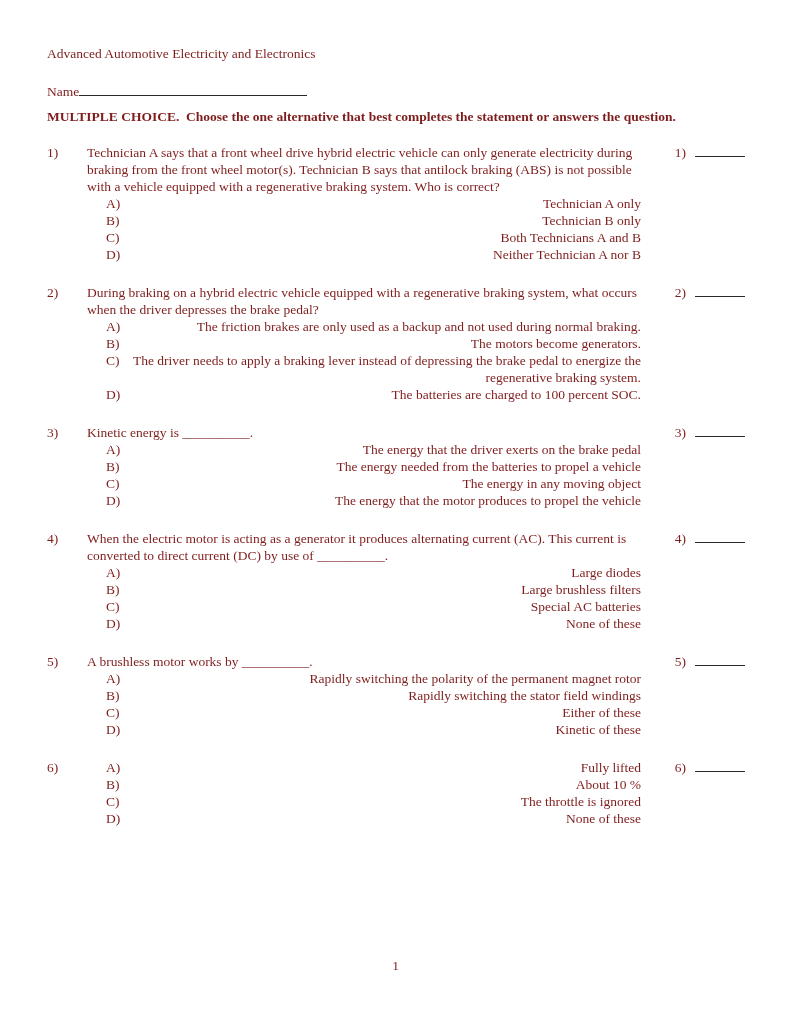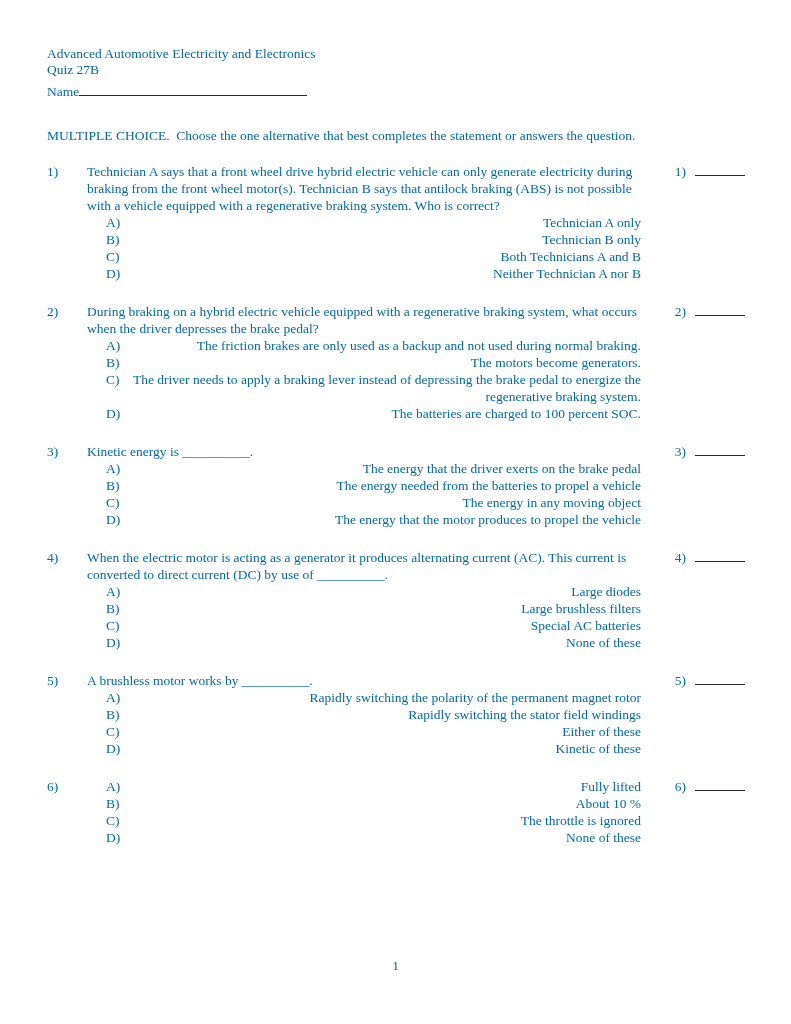--- a/index.html
+++ b/index.html
@@ -8,35 +8,35 @@
     background: #ffffff;
   }
   .page {
     width: 791px;
     height: 1024px;
     background: #ffffff;
     position: relative;
     box-sizing: border-box;
     padding: 46px 46px 0 47px;
     font-family: "Liberation Serif", "DejaVu Serif", serif;
-    color: #0369a1;
+    color: #7f1d1d;
     font-size: 13.5px;
     line-height: 17px;
   }
   .title-block { line-height: 16px; }
-  .name-row { margin-top: 4px; }
+  .name-row { margin-top: 20px; }
   .name-line {
     display: inline-block;
     width: 228px;
     border-bottom: 1.2px solid #2a2a2a;
     height: 13px;
   }
   .instruction {
-    margin-top: 27px;
-    font-weight: normal;
+    margin-top: 8px;
+    font-weight: bold;
     white-space: pre-wrap;
   }
   .questions { margin-top: 19px; }
   .question { display: flex; margin-bottom: 21px; }
   .q-main { flex: 1; display: flex; }
   .q-num { width: 16px; flex-shrink: 0; }
   .q-body { flex: 1; padding-right: 16px; margin-left: 24px; }
   .choices { margin-left: 19px; }
   .choice { display: flex; }
   .c-label { width: 20px; flex-shrink: 0; }
@@ -62,21 +62,20 @@
     text-align: center;
   }
 </style>
 </head>
 <body>
 
 <div class="page">
 
   <div class="title-block">
     <div>Advanced Automotive Electricity and Electronics</div>
-    <div>Quiz 27B</div>
   </div>
 
   <div class="name-row">
     <span>Name</span><span class="name-line"></span>
   </div>
 
   <div class="instruction">MULTIPLE CHOICE.  Choose the one alternative that best completes the statement or answers the question.</div>
 
   <div class="questions">
 

